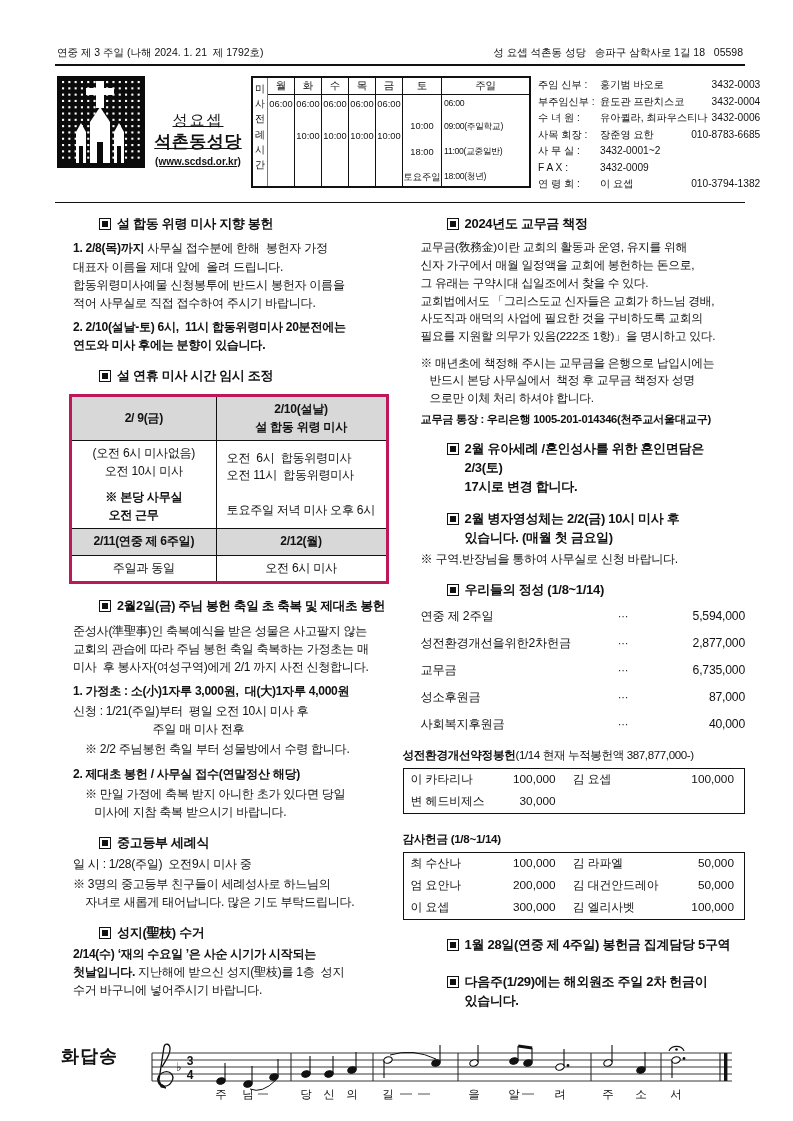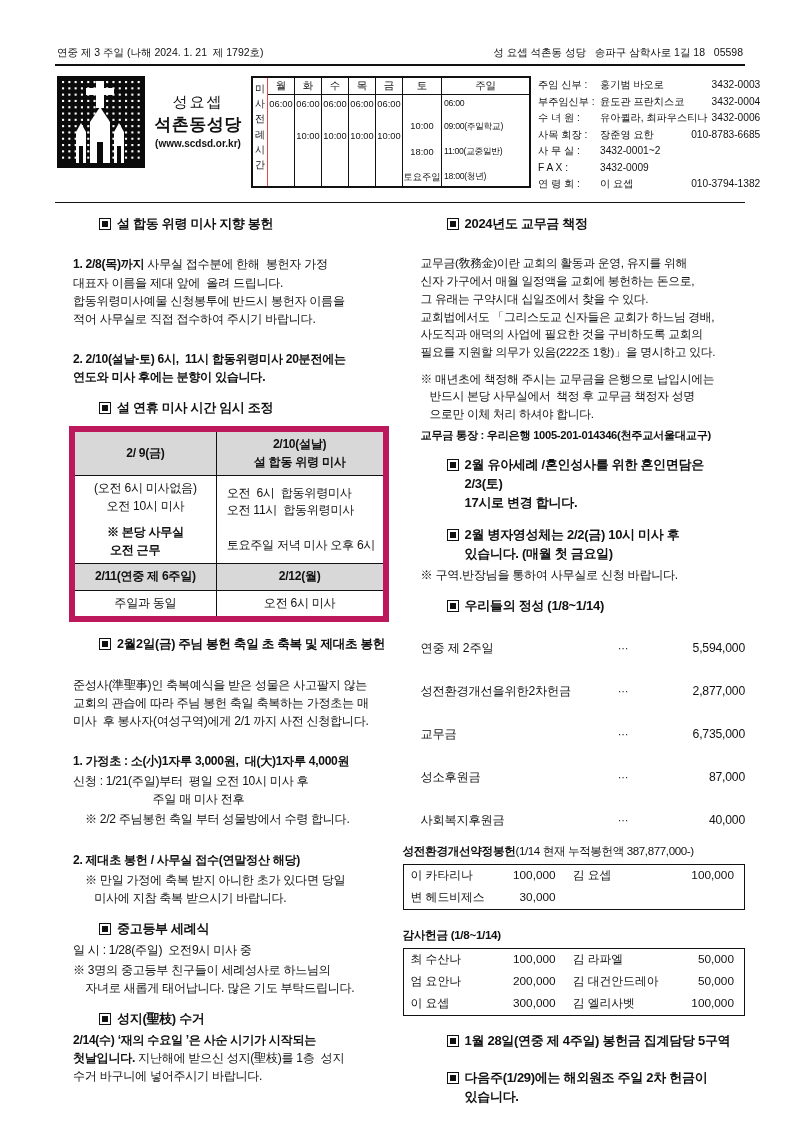--- a/index.html
+++ b/index.html
@@ -5,21 +5,21 @@
   * { box-sizing: border-box; }
   body { margin: 0; background: #fff; font-family: "Liberation Sans", sans-serif; color: #111; }
   .page { width: 793px; height: 1121px; margin: 0 auto; background: #fff; padding: 46px 48px 10px 55px; overflow: hidden; position: relative; }
 
   
   .topbar { display: flex; justify-content: space-between; font-size: 10.5px; white-space: pre-wrap; padding: 0 2px; }
   .toprule { border-top: 2.5px solid #111; margin-top: 4px; }
 
   
   .masthead { display: flex; align-items: flex-start; gap: 7px; padding: 10px 0 9px 2px; }
-  .logo { display: flex; align-items: center; gap: 7px; }
+  .logo { display: flex; align-items: flex-end; gap: 7px; text-decoration: underline; }
   .logo-icon { width: 88px; height: 92px; flex: none; }
   .logo-text { width: 92px; text-align: center; line-height: 1.25; }
   .nm1 { font-size: 15px; letter-spacing: 2px; }
   .nm2 { font-size: 17px; font-weight: bold; letter-spacing: 0.5px; margin-top: 2px; }
   .nm3 { font-size: 10px; font-weight: bold; margin-top: 3px; }
 
   .mt { display: flex; border: 2px solid #111; width: 280px; height: 112px; flex: none; }
   .mt-side { width: 15px; border-right: 1px solid #ef4444; font-size: 10px; text-align: center; word-break: break-all; line-height: 1.52; padding-top: 3px; }
   .mt-main { flex: 1; display: flex; flex-direction: column; }
   .mt-head { display: flex; height: 17px; font-size: 10.5px; }
@@ -49,24 +49,24 @@
   .content { display: flex; gap: 14px; padding-top: 12px; }
   .col { width: 336px; }
   .col.r { width: 345px; }
 
   .sec { margin-bottom: 13px; }
   .sec-h { display: flex; font-weight: bold; font-size: 13px; letter-spacing: -0.3px; line-height: 1.45; margin-left: 44px; }
   .bullet { width: 12px; height: 12px; border: 1.6px solid #111; display: inline-flex; align-items: center; justify-content: center; margin-right: 6px; margin-top: 3px; flex: none; }
   .bullet::after { content: ""; width: 6px; height: 6px; background: #111; }
   .pw { white-space: pre-wrap; }
   .body { padding-left: 18px; font-size: 12.1px; line-height: 1.5; letter-spacing: -0.3px; }
-  .body > div { margin-top: 22px; }
+  .body > div { margin-top: 6px; }
   b { letter-spacing: -0.3px; }
 
-  .htable { width: 100%; border-collapse: collapse; border: 6px solid #be185d; margin-top: 8px; font-size: 12.1px; }
+  .htable { width: 100%; border-collapse: collapse; border: 3px solid #be185d; margin-top: 8px; font-size: 12.1px; }
   .htable td { border: 1px solid #111; text-align: center; padding: 4px 5px; line-height: 1.45; }
   .htable td.g { background: #d8d8d8; font-weight: bold; }
   .htable td.tl { text-align: left; padding-left: 10px; }
   .c1 { width: 46%; }
 
   .off-row { display: flex; align-items: baseline; font-size: 12.2px; line-height: 1.72; letter-spacing: -0.2px; }
   .off-l { flex: 1; }
   .off-d { width: 60px; text-align: center; color: #222; font-size: 11px; }
   .off-a { width: 92px; text-align: right; }
 

